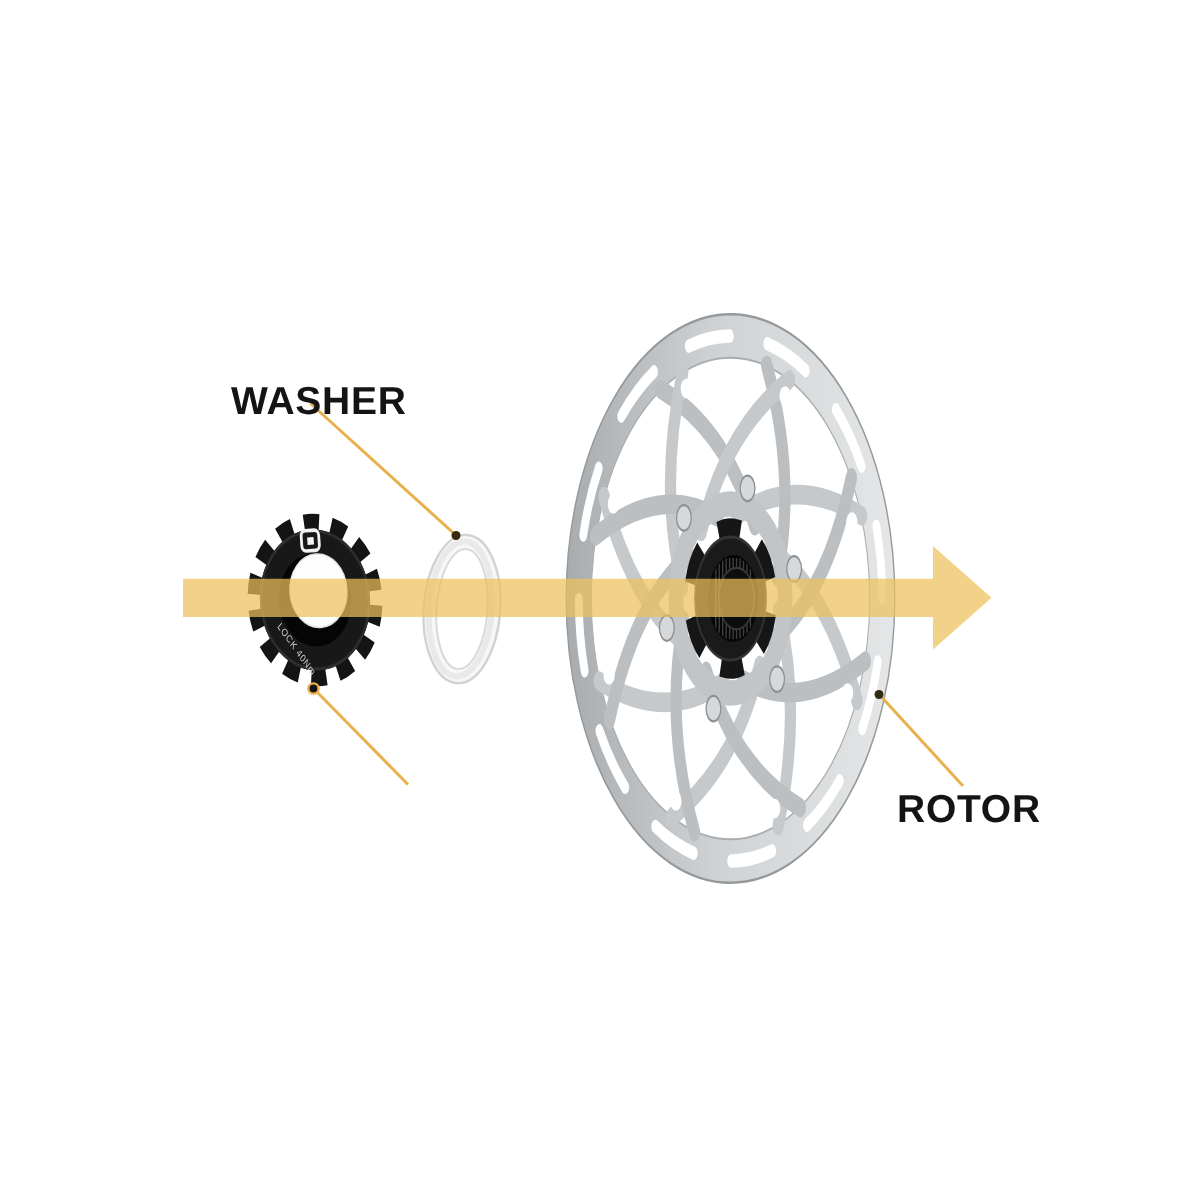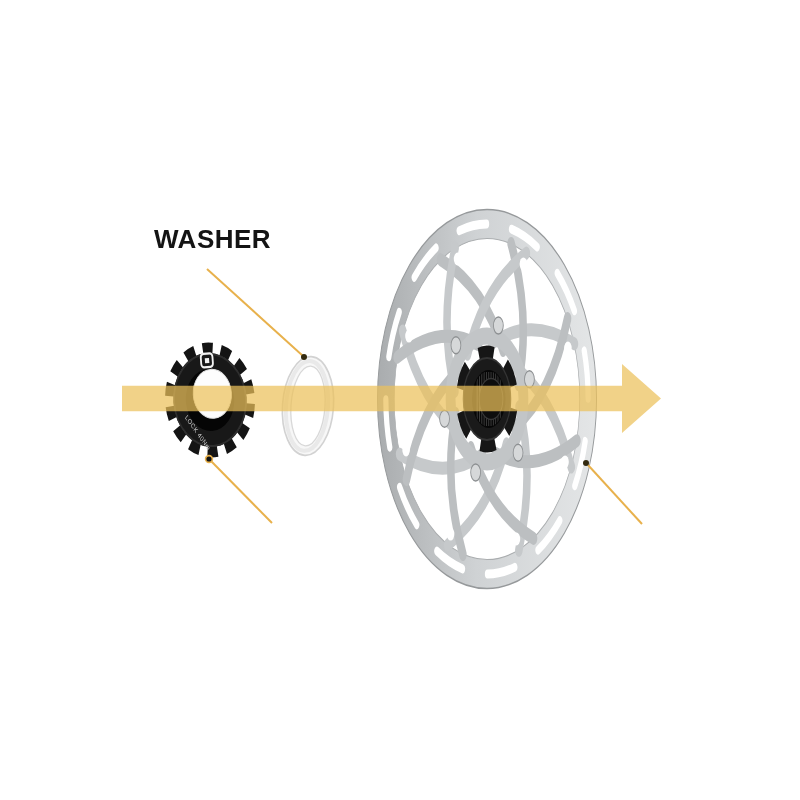--- a/index.html
+++ b/index.html
@@ -14,21 +14,21 @@
   .part-label{
     position:absolute;
     font-family:"Liberation Sans", sans-serif;
     font-weight:700;
     font-size:26px;
     letter-spacing:0.5px;
     color:#141414;
     white-space:nowrap;
     user-select:none;
   }
-  .label-washer{left:154px;top:224px;}
+  .label-washer{left:154px;top:252px;}
   .label-lockring{left:205px;top:524px;}
   .label-rotor{left:598px;top:524px;}
 </style>
 </head>
 <body>
 
 <div class="stage">
 
   <svg width="800" height="800" viewBox="0 0 800 800">
     <defs>
@@ -137,13 +137,14 @@
       <line x1="207" y1="269" x2="303" y2="356"></line>
       <line x1="272" y1="523" x2="211" y2="461"></line>
       <line x1="642" y1="524" x2="588" y2="465"></line>
     </g>
     <circle cx="304" cy="357" r="3" fill="#332a10"></circle>
     <circle cx="209" cy="459" r="3.4" fill="#141414" stroke="#E8B14C" stroke-width="1.6"></circle>
     <circle cx="586" cy="463" r="3" fill="#332a10"></circle>
   </svg>
 
   <div class="part-label label-washer">WASHER</div>
+  <div class="part-label label-rotor">ROTOR</div>
 </div>
 
 </body></html>

